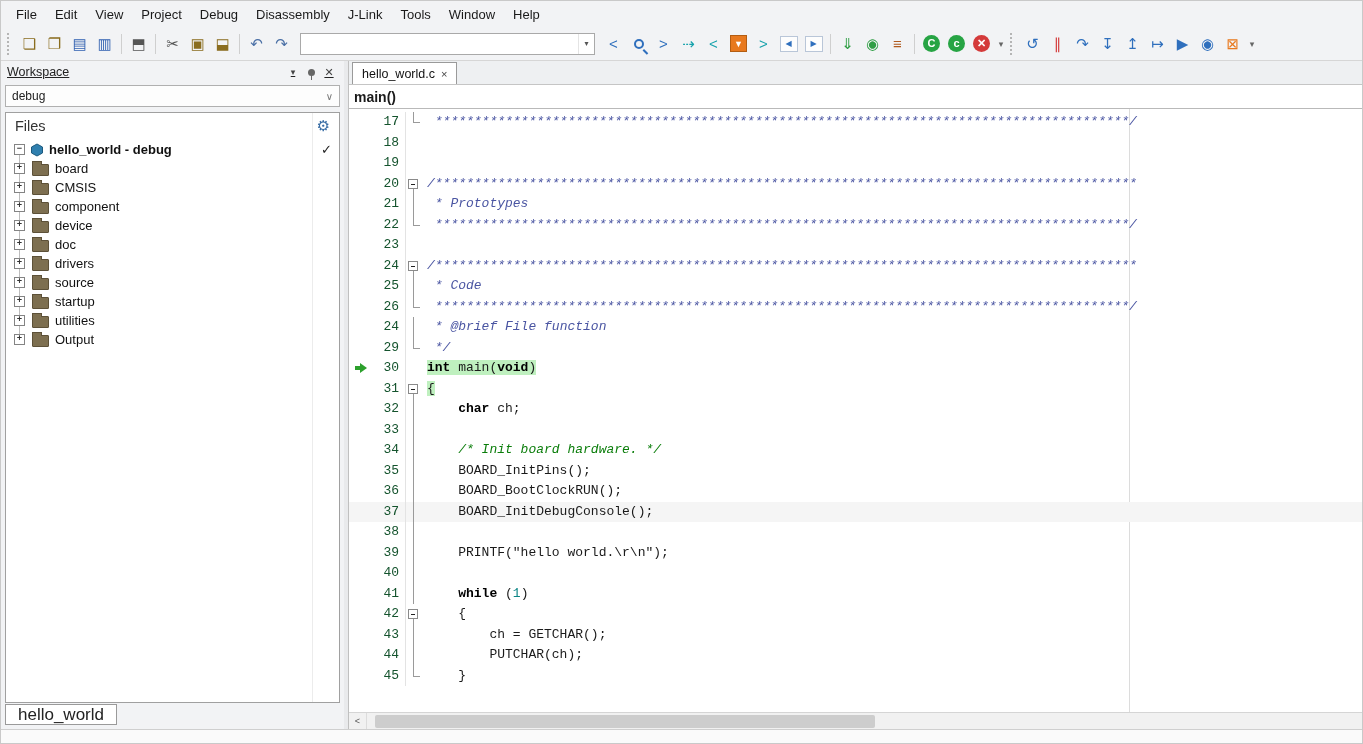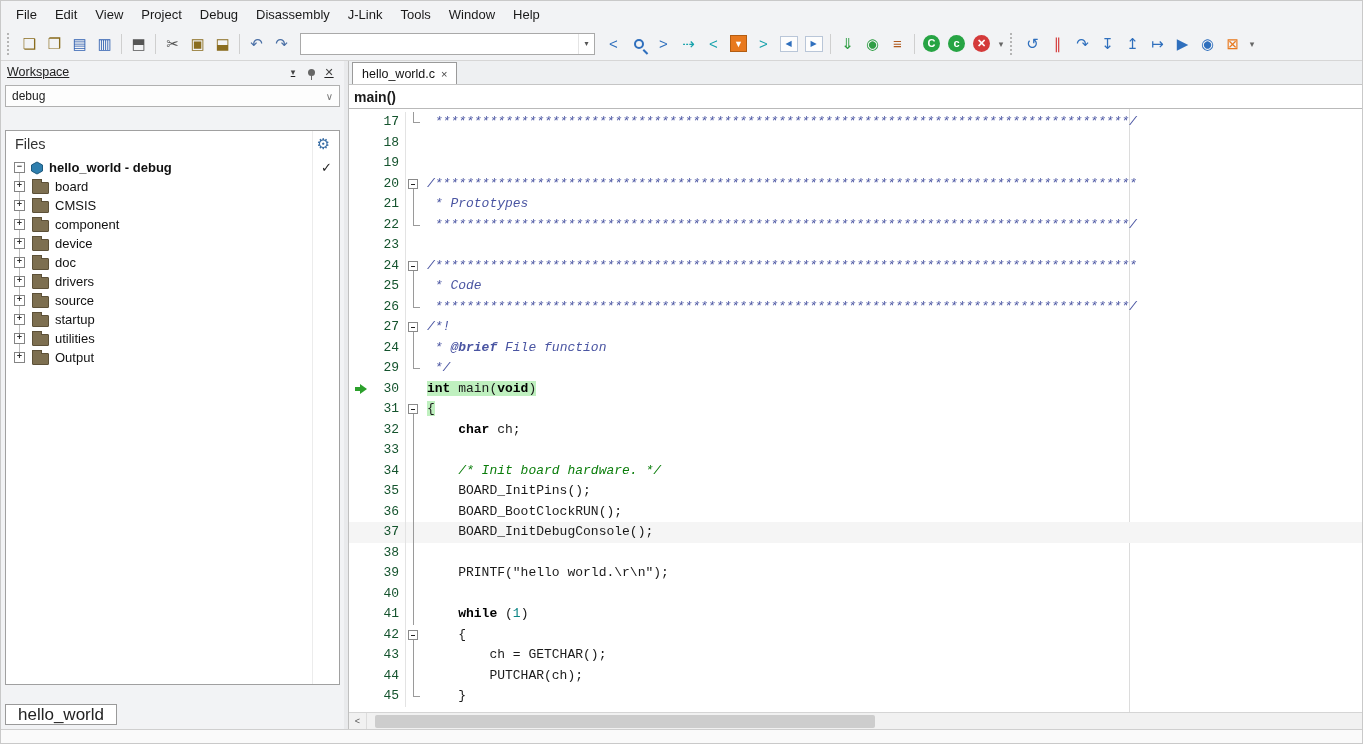--- a/index.html
+++ b/index.html
@@ -33,21 +33,21 @@
   
   .left { width:343px; background:#f2f3f5; display:flex; flex-direction:column; min-height:0; }
   .ws-header { height:22px; display:flex; align-items:center; padding:0 6px; font-size:12.5px; color:#222;text-decoration:underline; }
   .ws-title { flex:1; }
   .ws-hicon { width:18px; text-align:center; color:#444; font-size:9px; cursor:default; display:flex; align-items:center; justify-content:center; height:18px; }
   .pin { position:relative; width:7px; height:7px; background:#666; border-radius:50%; }
   .pin::after { content:''; position:absolute; top:6px; left:3px; width:1px; height:5px; background:#666; }
   .ws-combo { height:22px; border:1px solid #b0b0b0; background:#fdfdfd; display:flex; align-items:center; padding:0 6px; margin:2px 4px 5px; font-size:12px; color:#222; }
   .ws-combo .val { flex:1; }
   .ws-combo .caret { color:#777; font-size:10px; }
-  .files-box { flex:1; background:#fff; border:1px solid #a0a0a0; margin:18px 4px; position:relative; overflow:hidden; }
+  .files-box { flex:1; background:#fff; border:1px solid #a0a0a0; margin:0 4px; position:relative; overflow:hidden; }
   .files-box::after { content:''; position:absolute; top:0; bottom:0; right:26px; width:1px; background:#ececec; }
   .files-header { height:26px; display:flex; align-items:center; padding:0 9px; }
   .files-title { flex:1; font-size:14.5px; color:#333; }
   .gear { color:#3a6ea5; font-size:15px; cursor:default; position:relative; z-index:1; }
   .tree { padding-top:1px; }
   .trow { position:relative; display:flex; align-items:center; height:19px; padding-left:25px; cursor:default; }
   .trow::before { content:''; position:absolute; left:13px; top:0; bottom:0; width:1px; background:#bdbdbd; }
   .trow.last::before { bottom:auto; height:10px; }
   .trow.root { padding-left:24px; }
   .trow.root::before { top:10px; }
@@ -82,21 +82,21 @@
   .f-end::after { content:''; position:absolute; left:7px; top:10px; width:7px; height:1px; background:#9a9a9a; }
   .f-start::before { content:''; position:absolute; left:7px; top:15px; bottom:0; width:1px; background:#9a9a9a; }
   .fbox { position:absolute; left:2px; top:5px; width:10px; height:10px; border:1px solid #8a8a8a; background:#fff; }
   .fbox::after { content:''; position:absolute; left:2px; top:4px; width:4px; height:1px; background:#222; }
   .l-text { flex:1; padding-left:6px; }
   .execbg { background:var(--c-exec,#bff0bf); }
   .seg-p { color:#1a1a1a; }
   .seg-k { color:#000; font-weight:bold; }
   .seg-c { color:var(--c-comment,#0a7d0a); font-style:italic; }
   .seg-d { color:var(--c-doc,#4a55a2); font-style:italic; }
-  .seg-dk { color:var(--c-doc,#4a55a2); font-style:italic; font-weight:bold; }
+  .seg-dk { color:var(--c-doc,#4a55a2); font-style:italic; font-weight:normal; }
   .seg-n { color:var(--c-num,#0c8585); }
   .hscroll { height:17px; background:#f1f1f1; border-top:1px solid #d5d5d5; display:flex; align-items:center; flex:0 0 auto; }
   .hs-btn { width:18px; height:16px; display:flex; align-items:center; justify-content:center; color:#555; font-size:9px; border-right:1px solid #dcdcdc; cursor:default; }
   .hs-thumb { margin-left:8px; width:500px; height:13px; background:#cdcdcd; border-radius:2px; cursor:default; }
 
   .statusbar { height:14px; background:#fafafa; border-top:1px solid #cfcfcf; flex:0 0 auto; }
 </style>
 </head>
 <body>
 
@@ -339,21 +339,20 @@
           <div class="codeline"><span class="g-arrow"></span><span class="g-num">17</span><span class="g-fold f-end"></span><span class="l-text"><span><span class="seg-d"> *****************************************************************************************/</span></span></span></div>
           <div class="codeline"><span class="g-arrow"></span><span class="g-num">18</span><span class="g-fold f-none"></span><span class="l-text"><span></span></span></div>
           <div class="codeline"><span class="g-arrow"></span><span class="g-num">19</span><span class="g-fold f-none"></span><span class="l-text"><span></span></span></div>
           <div class="codeline"><span class="g-arrow"></span><span class="g-num">20</span><span class="g-fold f-start"><span class="fbox"></span></span><span class="l-text"><span><span class="seg-d">/******************************************************************************************</span></span></span></div>
           <div class="codeline"><span class="g-arrow"></span><span class="g-num">21</span><span class="g-fold f-line"></span><span class="l-text"><span><span class="seg-d"> * Prototypes</span></span></span></div>
           <div class="codeline"><span class="g-arrow"></span><span class="g-num">22</span><span class="g-fold f-end"></span><span class="l-text"><span><span class="seg-d"> *****************************************************************************************/</span></span></span></div>
           <div class="codeline"><span class="g-arrow"></span><span class="g-num">23</span><span class="g-fold f-none"></span><span class="l-text"><span></span></span></div>
           <div class="codeline"><span class="g-arrow"></span><span class="g-num">24</span><span class="g-fold f-start"><span class="fbox"></span></span><span class="l-text"><span><span class="seg-d">/******************************************************************************************</span></span></span></div>
           <div class="codeline"><span class="g-arrow"></span><span class="g-num">25</span><span class="g-fold f-line"></span><span class="l-text"><span><span class="seg-d"> * Code</span></span></span></div>
           <div class="codeline"><span class="g-arrow"></span><span class="g-num">26</span><span class="g-fold f-end"></span><span class="l-text"><span><span class="seg-d"> *****************************************************************************************/</span></span></span></div>
-          <div class="codeline"><span class="g-arrow"></span><span class="g-num">27</span><span class="g-fold f-start"><span class="fbox"></span></span><span class="l-text"><span><span class="seg-d">/*!</span></span></span></div>
           <div class="codeline"><span class="g-arrow"></span><span class="g-num">24</span><span class="g-fold f-line"></span><span class="l-text"><span><span class="seg-d"> * </span><span class="seg-dk">@brief</span><span class="seg-d"> File function</span></span></span></div>
           <div class="codeline"><span class="g-arrow"></span><span class="g-num">29</span><span class="g-fold f-end"></span><span class="l-text"><span><span class="seg-d"> */</span></span></span></div>
           <div class="codeline"><span class="g-arrow"><span class="ar-shaft"></span><span class="ar-head"></span></span><span class="g-num">30</span><span class="g-fold f-none"></span><span class="l-text"><span class="execbg"><span class="seg-k">int</span><span class="seg-p"> main(</span><span class="seg-k">void</span><span class="seg-p">)</span></span></span></div>
           <div class="codeline"><span class="g-arrow"></span><span class="g-num">31</span><span class="g-fold f-start"><span class="fbox"></span></span><span class="l-text"><span class="execbg"><span class="seg-p">{</span></span></span></div>
           <div class="codeline"><span class="g-arrow"></span><span class="g-num">32</span><span class="g-fold f-line"></span><span class="l-text"><span><span class="seg-p">    </span><span class="seg-k">char</span><span class="seg-p"> ch;</span></span></span></div>
           <div class="codeline"><span class="g-arrow"></span><span class="g-num">33</span><span class="g-fold f-line"></span><span class="l-text"><span></span></span></div>
           <div class="codeline"><span class="g-arrow"></span><span class="g-num">34</span><span class="g-fold f-line"></span><span class="l-text"><span><span class="seg-c">    /* Init board hardware. */</span></span></span></div>
           <div class="codeline"><span class="g-arrow"></span><span class="g-num">35</span><span class="g-fold f-line"></span><span class="l-text"><span><span class="seg-p">    BOARD_InitPins();</span></span></span></div>
           <div class="codeline"><span class="g-arrow"></span><span class="g-num">36</span><span class="g-fold f-line"></span><span class="l-text"><span><span class="seg-p">    BOARD_BootClockRUN();</span></span></span></div>
           <div class="codeline band"><span class="g-arrow"></span><span class="g-num">37</span><span class="g-fold f-line"></span><span class="l-text"><span><span class="seg-p">    BOARD_InitDebugConsole();</span></span></span></div>

